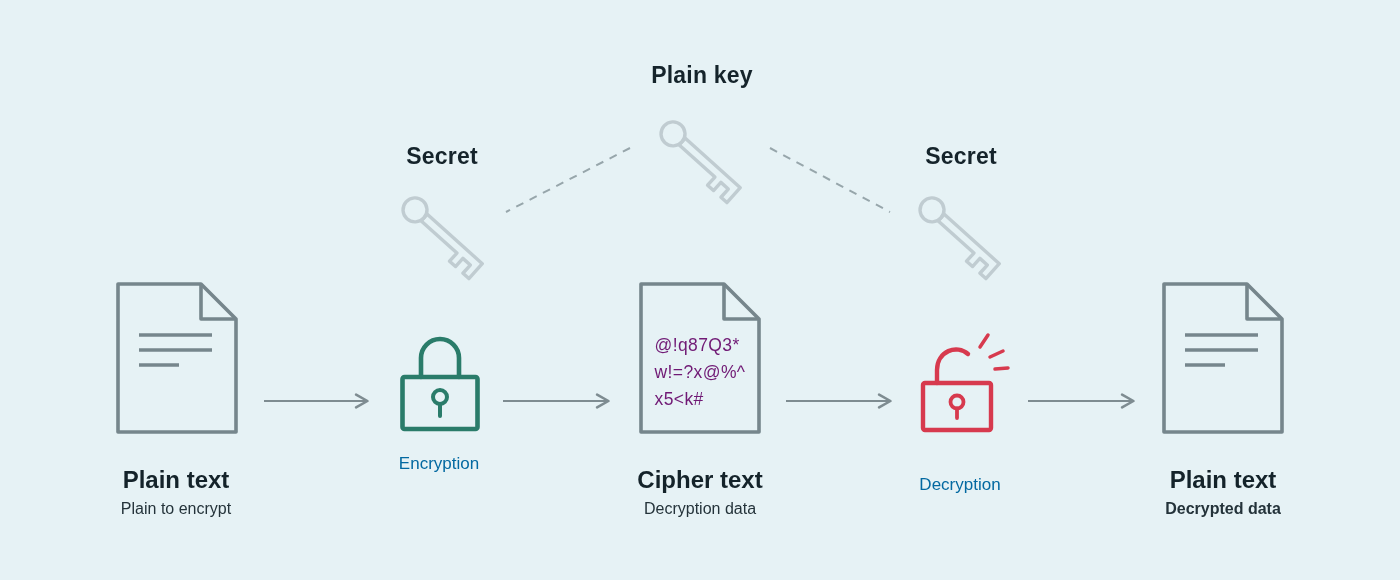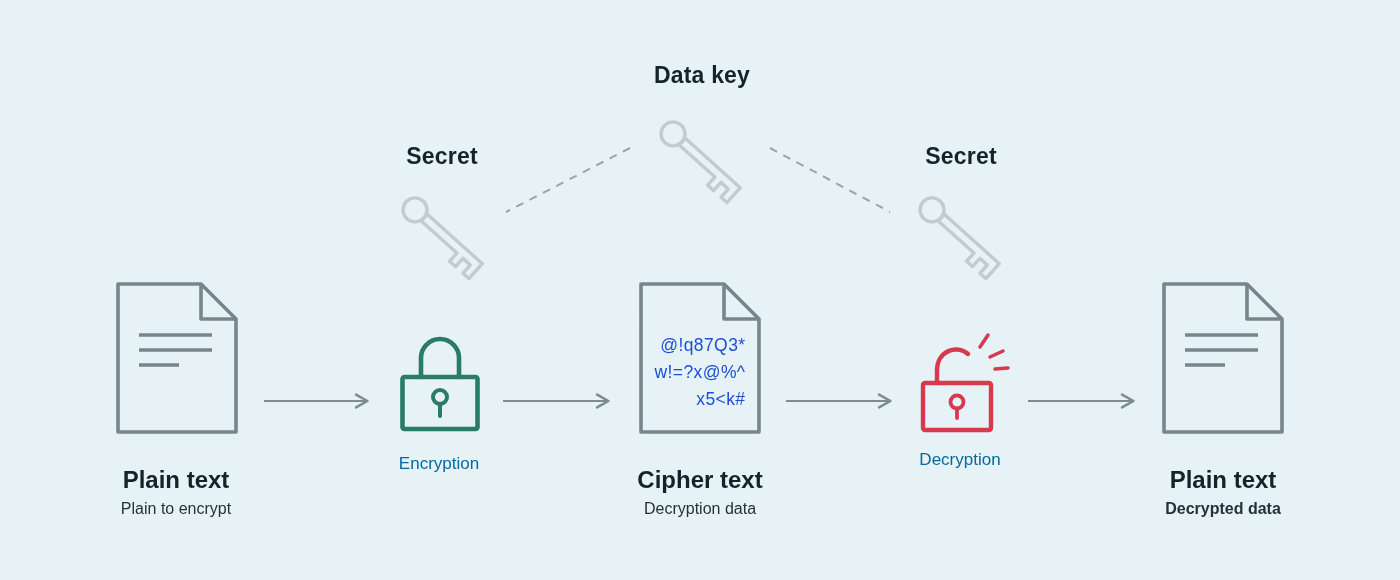--- a/index.html
+++ b/index.html
@@ -22,22 +22,22 @@
   .node-title {
     font-size: 24px; font-weight: 700; color: #14232a;
   }
   .node-subtitle {
     font-size: 16px; font-weight: 400; color: #24333a;
   }
   .step-label {
     font-size: 17px; font-weight: 400; color: #0369a1;
   }
   .cipher-text {
-    font-size: 17.5px; font-weight: 500; color: #1d4ed8;
-    text-align: right; line-height: 27px; letter-spacing: 0.4px;
+    font-size: 17.5px; font-weight: 500; color: #701a75;
+    text-align: left; line-height: 27px; letter-spacing: 0.4px;
   }
   svg { display: block; }
 </style>
 </head>
 <body>
 
 <div class="canvas">
 
   <svg class="abs" style="left:0; top:0;" width="1400" height="580" viewBox="0 0 1400 580">
     <defs>
@@ -46,21 +46,21 @@
       </marker>
     </defs>
     <line x1="630" y1="148" x2="506" y2="212" stroke="#97a6ab" stroke-width="2" stroke-dasharray="8 7"></line>
     <line x1="770" y1="148" x2="890" y2="212" stroke="#97a6ab" stroke-width="2" stroke-dasharray="8 7"></line>
     <line x1="264" y1="401" x2="366" y2="401" stroke="#7e8c91" stroke-width="2" marker-end="url(#arrowhead)"></line>
     <line x1="503" y1="401" x2="607" y2="401" stroke="#7e8c91" stroke-width="2" marker-end="url(#arrowhead)"></line>
     <line x1="786" y1="401" x2="889" y2="401" stroke="#7e8c91" stroke-width="2" marker-end="url(#arrowhead)"></line>
     <line x1="1028" y1="401" x2="1132" y2="401" stroke="#7e8c91" stroke-width="2" marker-end="url(#arrowhead)"></line>
   </svg>
 
-  <div class="abs centered heading" style="left:702px; top:62px;">Data key</div>
+  <div class="abs centered heading" style="left:702px; top:62px;">Plain key</div>
 
   <svg class="abs" style="left:645px; top:103px;" width="115" height="115" viewBox="0 0 115 115">
     <g transform="rotate(42 57 57)" fill="none" stroke="#c0ccd1" stroke-width="3.4" stroke-linejoin="round">
       <circle cx="18" cy="57" r="12"></circle>
       <path d="M30 52 L104 52 L104 72 L96 72 L96 61 L86 61 L86 72 L78 72 L78 61 L30 61 Z"></path>
     </g>
   </svg>
 
   <div class="abs centered heading" style="left:442px; top:143px;">Secret</div>
   <div class="abs centered heading" style="left:961px; top:143px;">Secret</div>
@@ -126,21 +126,21 @@
     <g fill="none" stroke="#76868c" stroke-width="3.6" stroke-linejoin="round">
       <path d="M5 5 H88 L123 40 V153 H5 Z"></path>
       <path d="M88 5 V40 H123"></path>
       <line x1="26" y1="56" x2="99" y2="56" stroke-width="3.4"></line>
       <line x1="26" y1="71" x2="99" y2="71" stroke-width="3.4"></line>
       <line x1="26" y1="86" x2="66" y2="86" stroke-width="3.4"></line>
     </g>
   </svg>
 
   <div class="abs centered step-label" style="left:439px; top:454px;">Encryption</div>
-  <div class="abs centered step-label" style="left:960px; top:450px;">Decryption</div>
+  <div class="abs centered step-label" style="left:960px; top:475px;">Decryption</div>
 
   <div class="abs centered node-title" style="left:176px; top:466px;">Plain text</div>
   <div class="abs centered node-subtitle" style="left:176px; top:500px;">Plain to encrypt</div>
 
   <div class="abs centered node-title" style="left:700px; top:466px;">Cipher text</div>
   <div class="abs centered node-subtitle" style="left:700px; top:500px;">Decryption data</div>
 
   <div class="abs centered node-title" style="left:1223px; top:466px;">Plain text</div>
   <div class="abs centered node-subtitle" style="left:1223px; top:500px;font-weight:bold;">Decrypted data</div>
 

